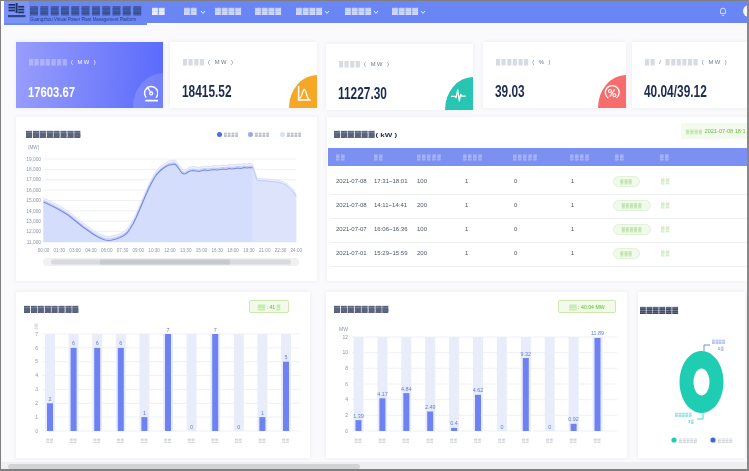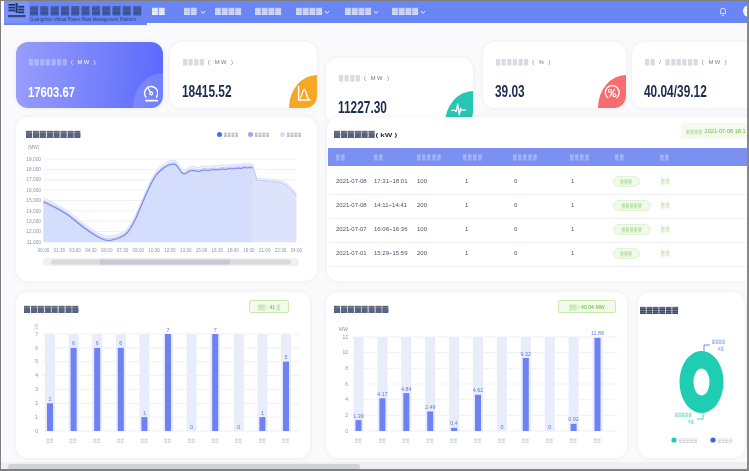--- a/index.html
+++ b/index.html
@@ -1,18 +1,18 @@
 <!DOCTYPE html>
 <html><head><meta charset="utf-8">
 <style>
 *{margin:0;padding:0;box-sizing:border-box}
 html,body{width:749px;height:471px;overflow:hidden;background:#fff}
 body{font-family:"Liberation Sans",sans-serif;position:relative}
 .abs{position:absolute}
-.card{position:absolute;background:#fff;border-radius:12px;box-shadow:0 0 4px rgba(90,100,140,.10)}
+.card{position:absolute;background:#fff;border-radius:0;box-shadow:0 0 4px rgba(90,100,140,.10)}
 svg{display:block}
 .nv{color:rgba(255,255,255,.78);font-size:8px;position:absolute;top:7px;letter-spacing:.9px;transform:scaleY(.78);transform-origin:50% 50%}
 .sy{display:inline-block;transform:scaleY(.78);transform-origin:50% 55%}
 </style></head><body>
 
 <div class="abs" style="left:1px;top:23px;width:747px;height:440px;background:#fafafc"></div>
 
 <div class="abs" style="left:4px;top:1px;width:743px;height:22px;background:#6a86f5"></div>
 <div class="abs" style="left:4px;top:1px;width:144px;height:24px;background:#6a86f5"></div>
 <div class="abs" style="left:4px;top:1px;width:25px;height:22px;background:#7c92f6"></div>
@@ -75,21 +75,21 @@
     <div class="abs" style="left:13px;top:17px;font-size:5.8px;letter-spacing:1.5px;color:#6b7a94;white-space:nowrap">▒▒▒▒ ( MW )</div>
     <div class="abs" style="left:12px;top:40px;font-size:16.5px;font-weight:bold;color:#1c2b50;white-space:nowrap;transform:scaleX(0.72);transform-origin:0 0">18415.52</div>
     <svg class="abs" style="right:6px;bottom:6px" width="14" height="17" viewBox="0 0 14 17">
 <g stroke="#fff" fill="none" stroke-linecap="round">
 <path d="M1.6 1.5 L1.6 15 L13 15" stroke-width="1.5"></path>
 <path d="M2.8 13.2 C5 12.6 5.3 4.6 7.3 4.6 C9.3 4.6 9.6 13 11.6 13.6" stroke-width="1.3"></path>
 <circle cx="7.3" cy="4.2" r="0.8" fill="#fff" stroke="none"></circle>
 </g>
     </svg>
   </div>
-<div class="card" style="left:326px;top:58px;width:147px;height:66px;overflow:hidden">
+<div class="card" style="left:326px;top:44px;width:147px;height:66px;overflow:hidden">
     <div class="abs" style="right:0;bottom:0;width:28px;height:33px;background:#27c5b2;border-top-left-radius:100%"></div>
     <div class="abs" style="left:13px;top:17px;font-size:5.8px;letter-spacing:1.5px;color:#6b7a94;white-space:nowrap">▒▒▒▒ ( MW )</div>
     <div class="abs" style="left:12px;top:40px;font-size:16.5px;font-weight:bold;color:#1c2b50;white-space:nowrap;transform:scaleX(0.72);transform-origin:0 0">11227.30</div>
     <svg class="abs" style="right:6px;bottom:6px" width="17" height="17" viewBox="0 0 17 17">
 <path d="M1.5 9.3 L5.3 9.3 L6.1 10.6 L7.7 2.8 L9.3 13.8 L10.7 7.4 L11.5 9 L15.3 9" stroke="#fff" stroke-width="1.25" fill="none" stroke-linecap="round" stroke-linejoin="round"></path>
     </svg>
   </div>
 <div class="card" style="left:483px;top:42px;width:143px;height:66px;overflow:hidden">
     <div class="abs" style="right:0;bottom:0;width:28px;height:33px;background:#f76d6d;border-top-left-radius:100%"></div>
     <div class="abs" style="left:13px;top:17px;font-size:5.8px;letter-spacing:1.5px;color:#6b7a94;white-space:nowrap">▒▒▒▒▒▒ ( % )</div>

